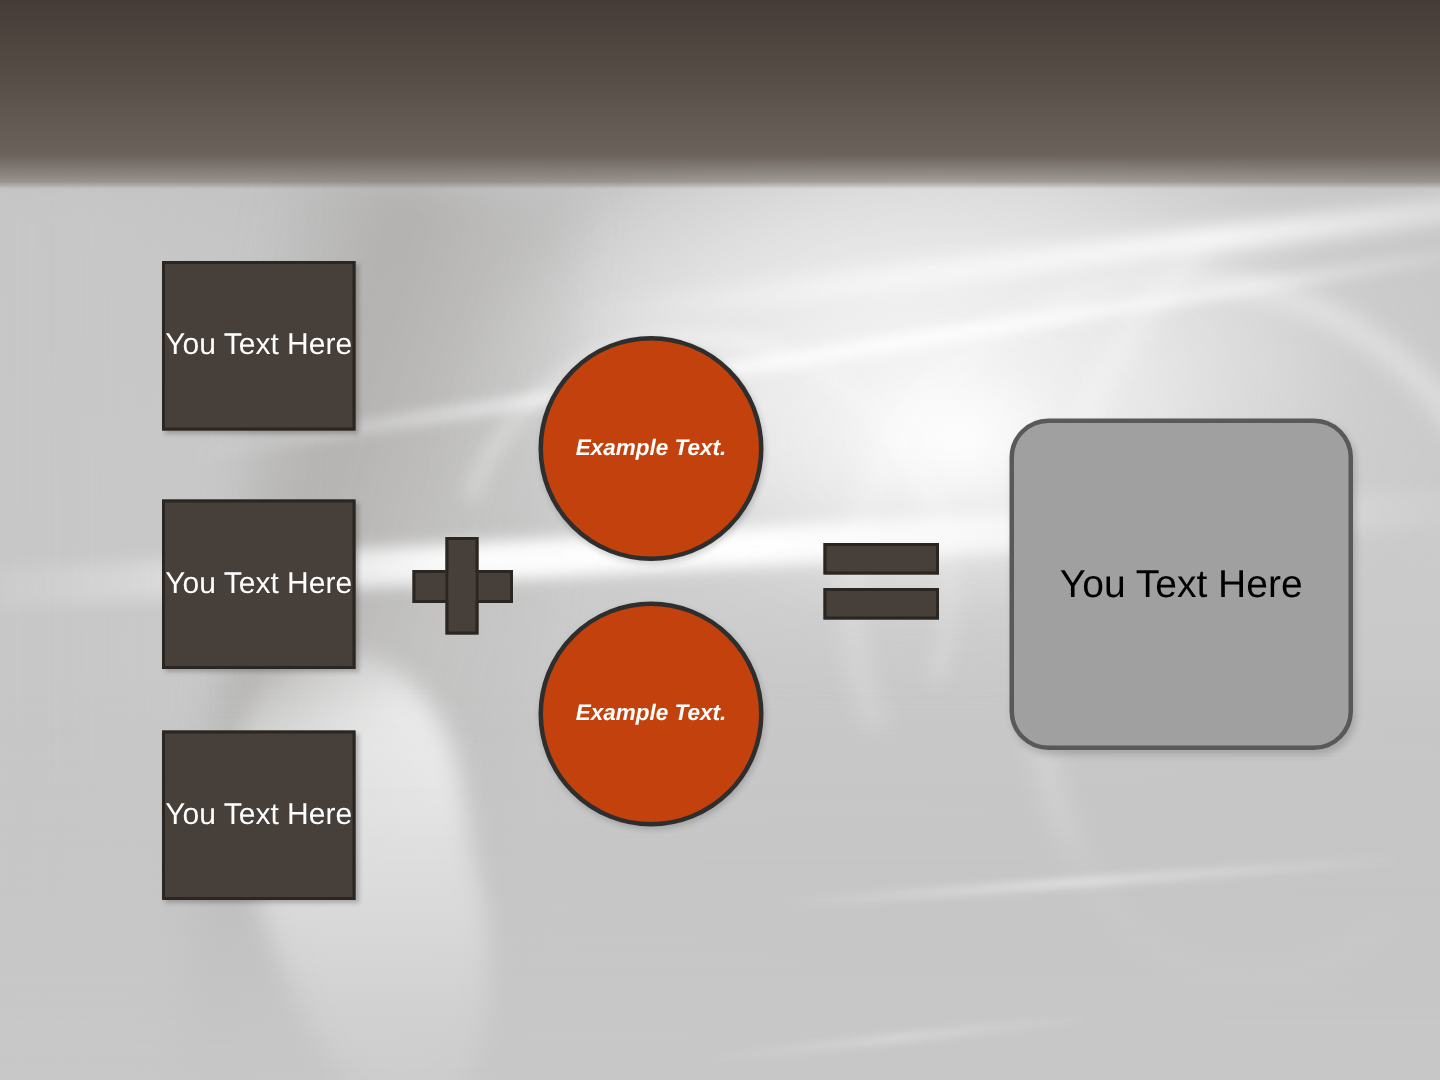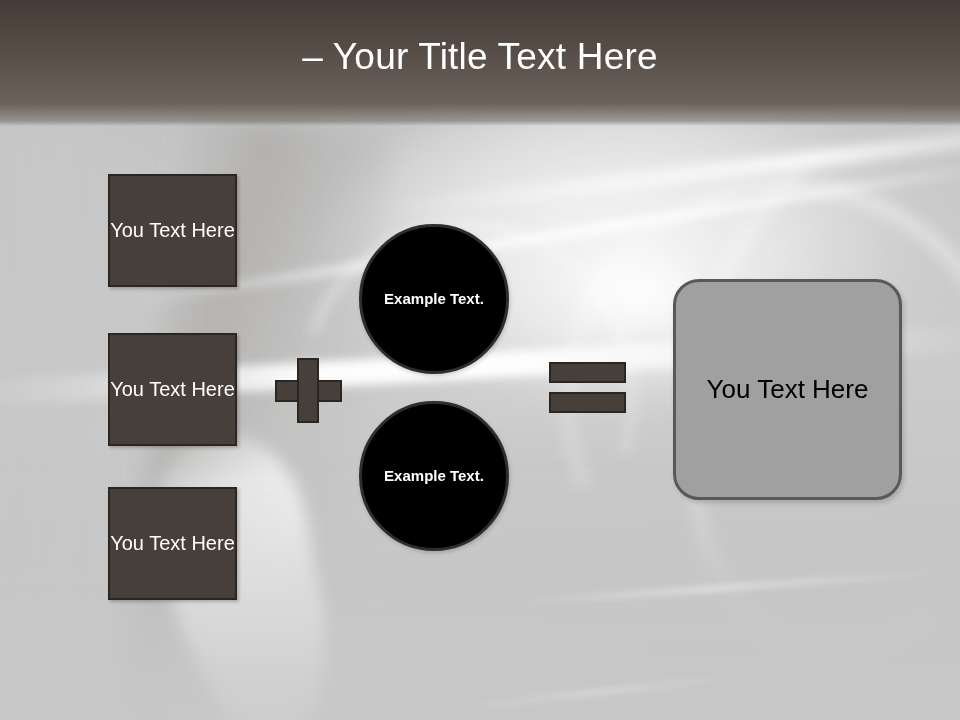--- a/index.html
+++ b/index.html
@@ -234,30 +234,31 @@
   }
   .plus-op .bar-h { left: 0; top: 22px; width: 67px; height: 22px; }
   .plus-op .bar-v { left: 22px; top: 0; width: 22px; height: 65px; }
   .plus-op .patch { position: absolute; left: 24px; top: 24px; width: 18px; height: 18px; background: #473f39; }
 
   
   .circle-node {
     position: absolute;
     width: 150px; height: 150px;
     border-radius: 50%;
-    background: #000000;
+    background: #c2410c;
     border: 3px solid #2e2e2e;
     box-sizing: border-box;
     display: flex;
     align-items: center;
     justify-content: center;
     text-align: center;
     color: #ffffff;
     font-size: 15px;
     font-weight: bold;
+    font-style: italic;
     line-height: 1.65;
     box-shadow: 1px 2px 4px rgba(0,0,0,0.18);
   }
   #circle-1 { left: 359px; top: 224px; }
   #circle-2 { left: 359px; top: 401px; }
 
   
   .equals-op {
     position: absolute;
     left: 549px; top: 362px;
@@ -312,21 +313,20 @@
     <div class="streak-main"></div>
     <div class="sweep-white"></div>
     <div class="sweep-white2"></div>
     <div class="grey-lower"></div>
     <div class="faint-line-a"></div>
     <div class="faint-line-b"></div>
   </div>
 
   <div class="header-band"></div>
   <div class="slide-title">
-      <span class="t-rest"> – Your Title Text Here</span>
   </div>
 
   <div class="input-box" id="input-box-1">
     <span>You Text Here</span>
   </div>
   <div class="input-box" id="input-box-2">
     <span>You Text Here</span>
   </div>
   <div class="input-box" id="input-box-3">
     <span>You Text Here</span>

